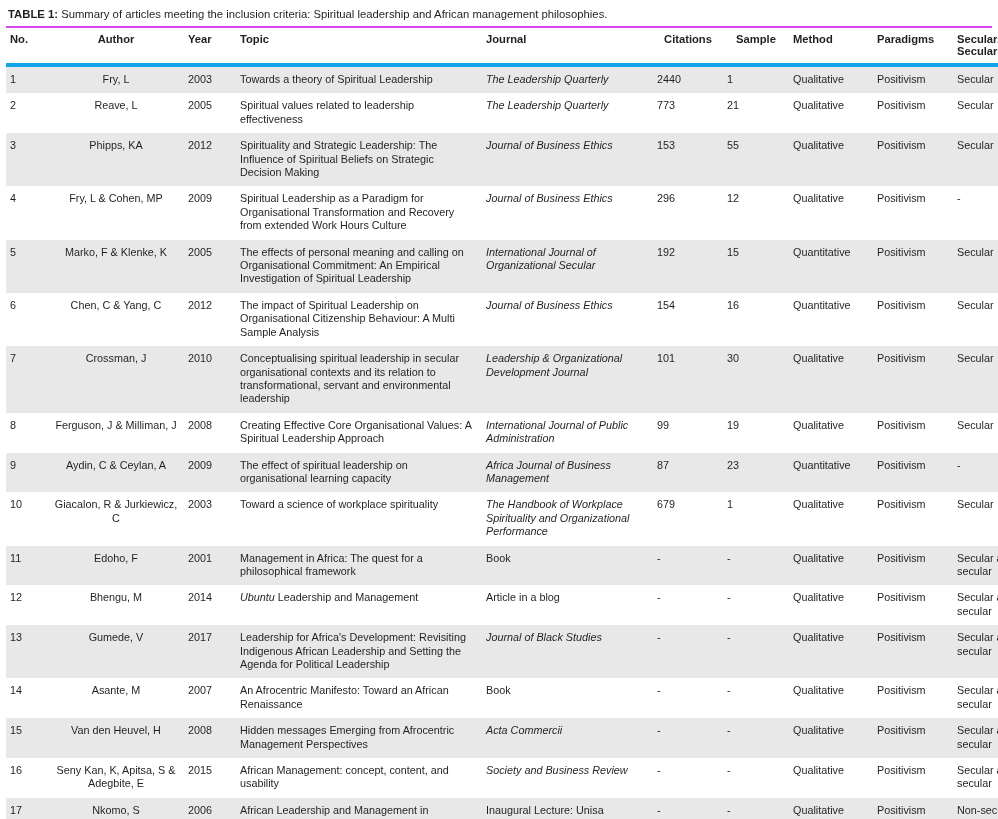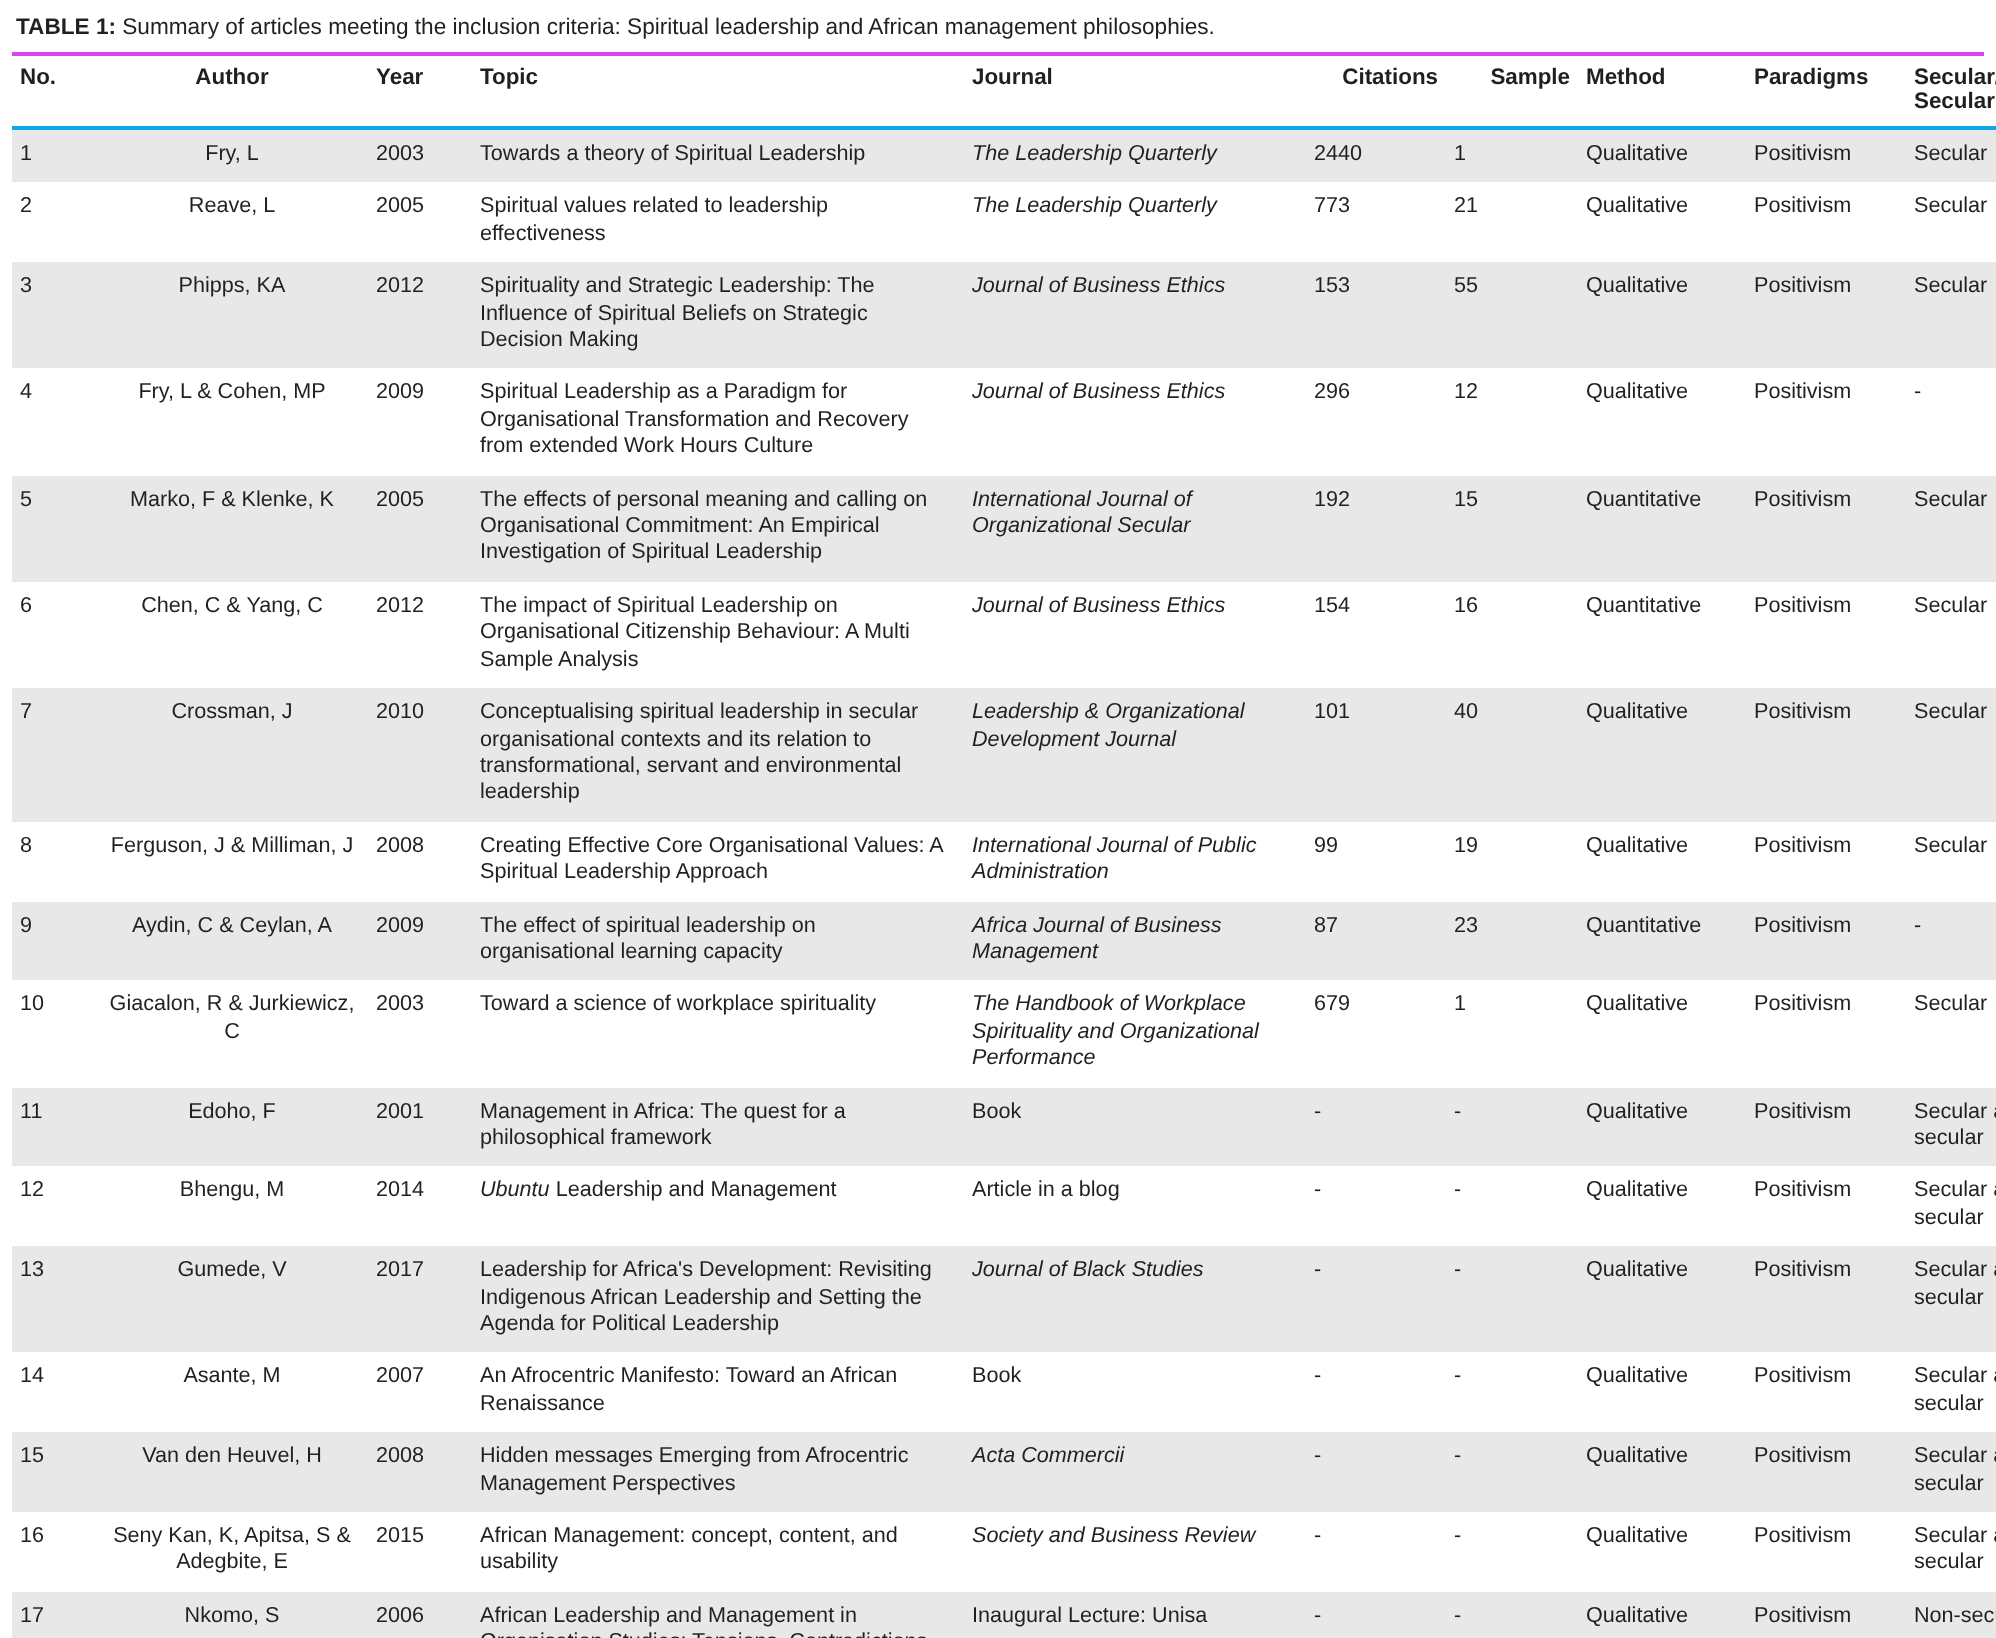--- a/index.html
+++ b/index.html
@@ -32,21 +32,21 @@
     border-collapse: collapse;
     width: 100%;
     table-layout: fixed;
   }
   th {
     font-size: 11.2px;
     font-weight: bold;
     text-align: left;
     vertical-align: top;
     padding: 5px 4px 6px 4px;
-    border-bottom: 2px solid #0ea5e9;
+    border-bottom: 4px solid #0ea5e9;
     color: #231f20;
   }
   td {
     font-size: 10.8px;
     line-height: 13.4px;
     vertical-align: top;
     padding: 6px 4px 7px 4px;
     color: #231f20;
   }
   tbody tr.shade td { background: #e8e8e8; }
@@ -54,21 +54,21 @@
   .c-no      { width: 34px; }
   .c-author  { width: 128px; text-align: center; }
   .c-year    { width: 44px; }
   .c-topic   { width: 238px; }
   .c-journal { width: 163px; }
   .c-cit     { width: 62px; text-align: right; }
   .c-rank    { width: 58px; text-align: right; }
   .c-method  { width: 76px; }
   .c-para    { width: 72px; margin-top: 27px; }
   .c-sec     { width: 96px; }
-  th.c-cit, th.c-rank { text-align: right; }
+  th.c-cit, th.c-rank { text-align: center; }
   td.c-cit, td.c-rank { text-align: left; padding-right: 10px; }
   .ital { font-style: italic; }
 </style>
 </head>
 <body>
 
 <div class="table-wrap">
 
   <div class="caption">
     <b>TABLE 1:</b><span> Summary of articles meeting the inclusion criteria: Spiritual leadership and African management philosophies.</span>
@@ -162,21 +162,21 @@
           <td class="c-para">Positivism</td>
           <td class="c-sec">Secular</td>
         </tr>
         <tr class="shade">
           <td class="c-no">7</td>
           <td class="c-author">Crossman, J</td>
           <td class="c-year">2010</td>
           <td class="c-topic">Conceptualising spiritual leadership in secular organisational contexts and its relation to transformational, servant and environmental leadership</td>
           <td class="c-journal"><span class="ital">Leadership &amp; Organizational Development Journal</span></td>
           <td class="c-cit">101</td>
-          <td class="c-rank">40</td>
+          <td class="c-rank">30</td>
           <td class="c-method">Qualitative</td>
           <td class="c-para">Positivism</td>
           <td class="c-sec">Secular</td>
         </tr>
         <tr class="plain">
           <td class="c-no">8</td>
           <td class="c-author">Ferguson, J &amp; Milliman, J</td>
           <td class="c-year">2008</td>
           <td class="c-topic">Creating Effective Core Organisational Values: A Spiritual Leadership Approach</td>
           <td class="c-journal"><span class="ital">International Journal of Public Administration</span></td>

